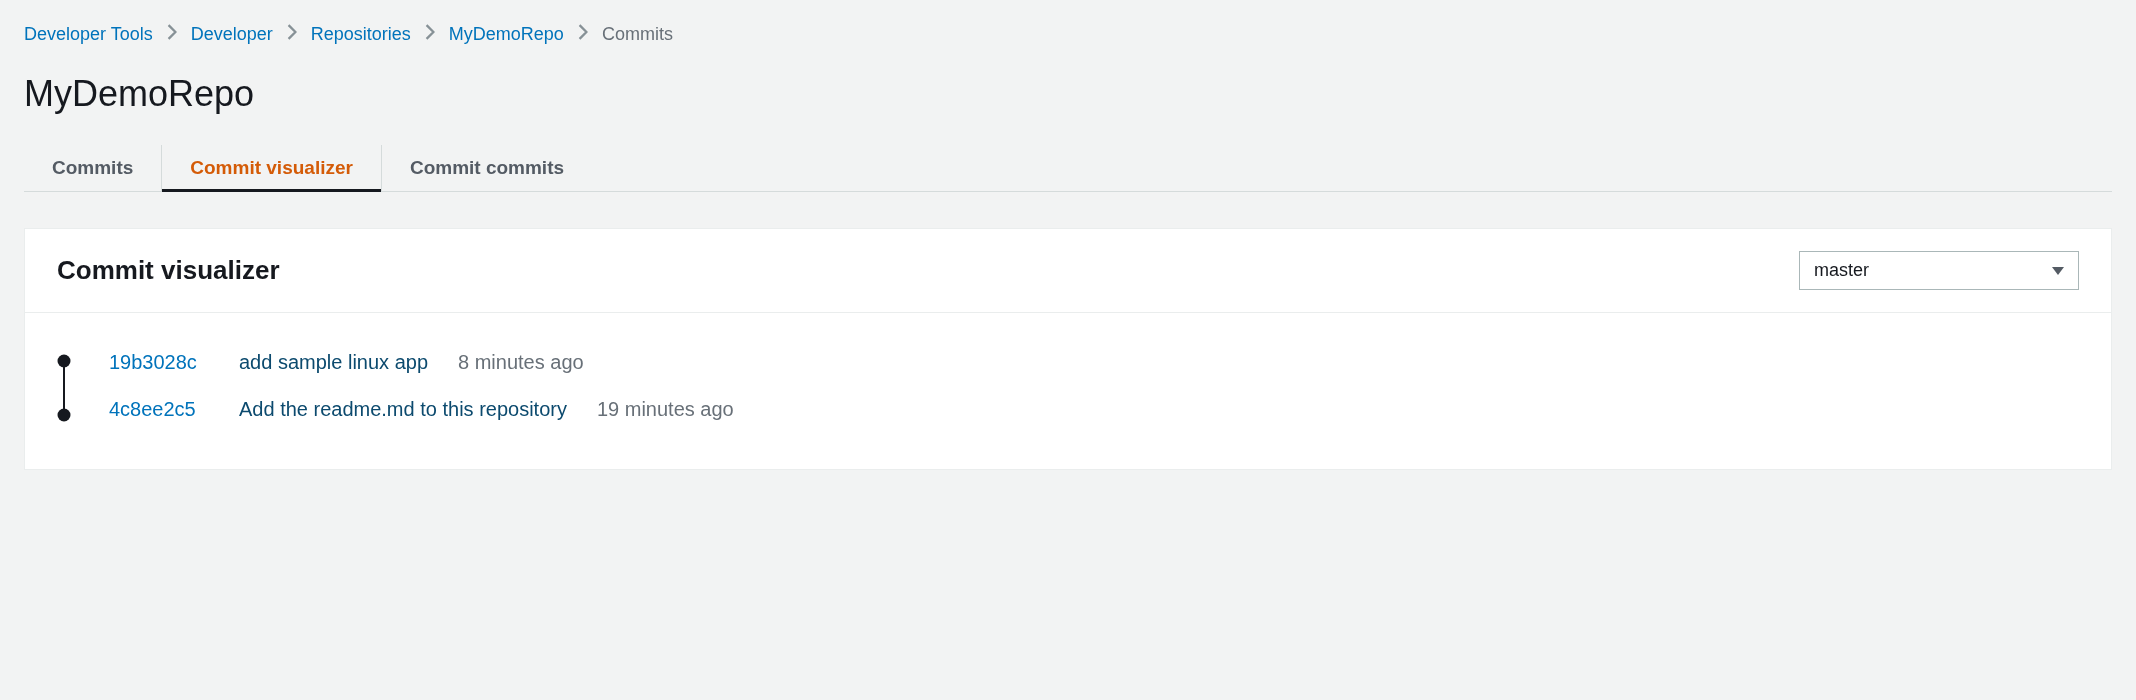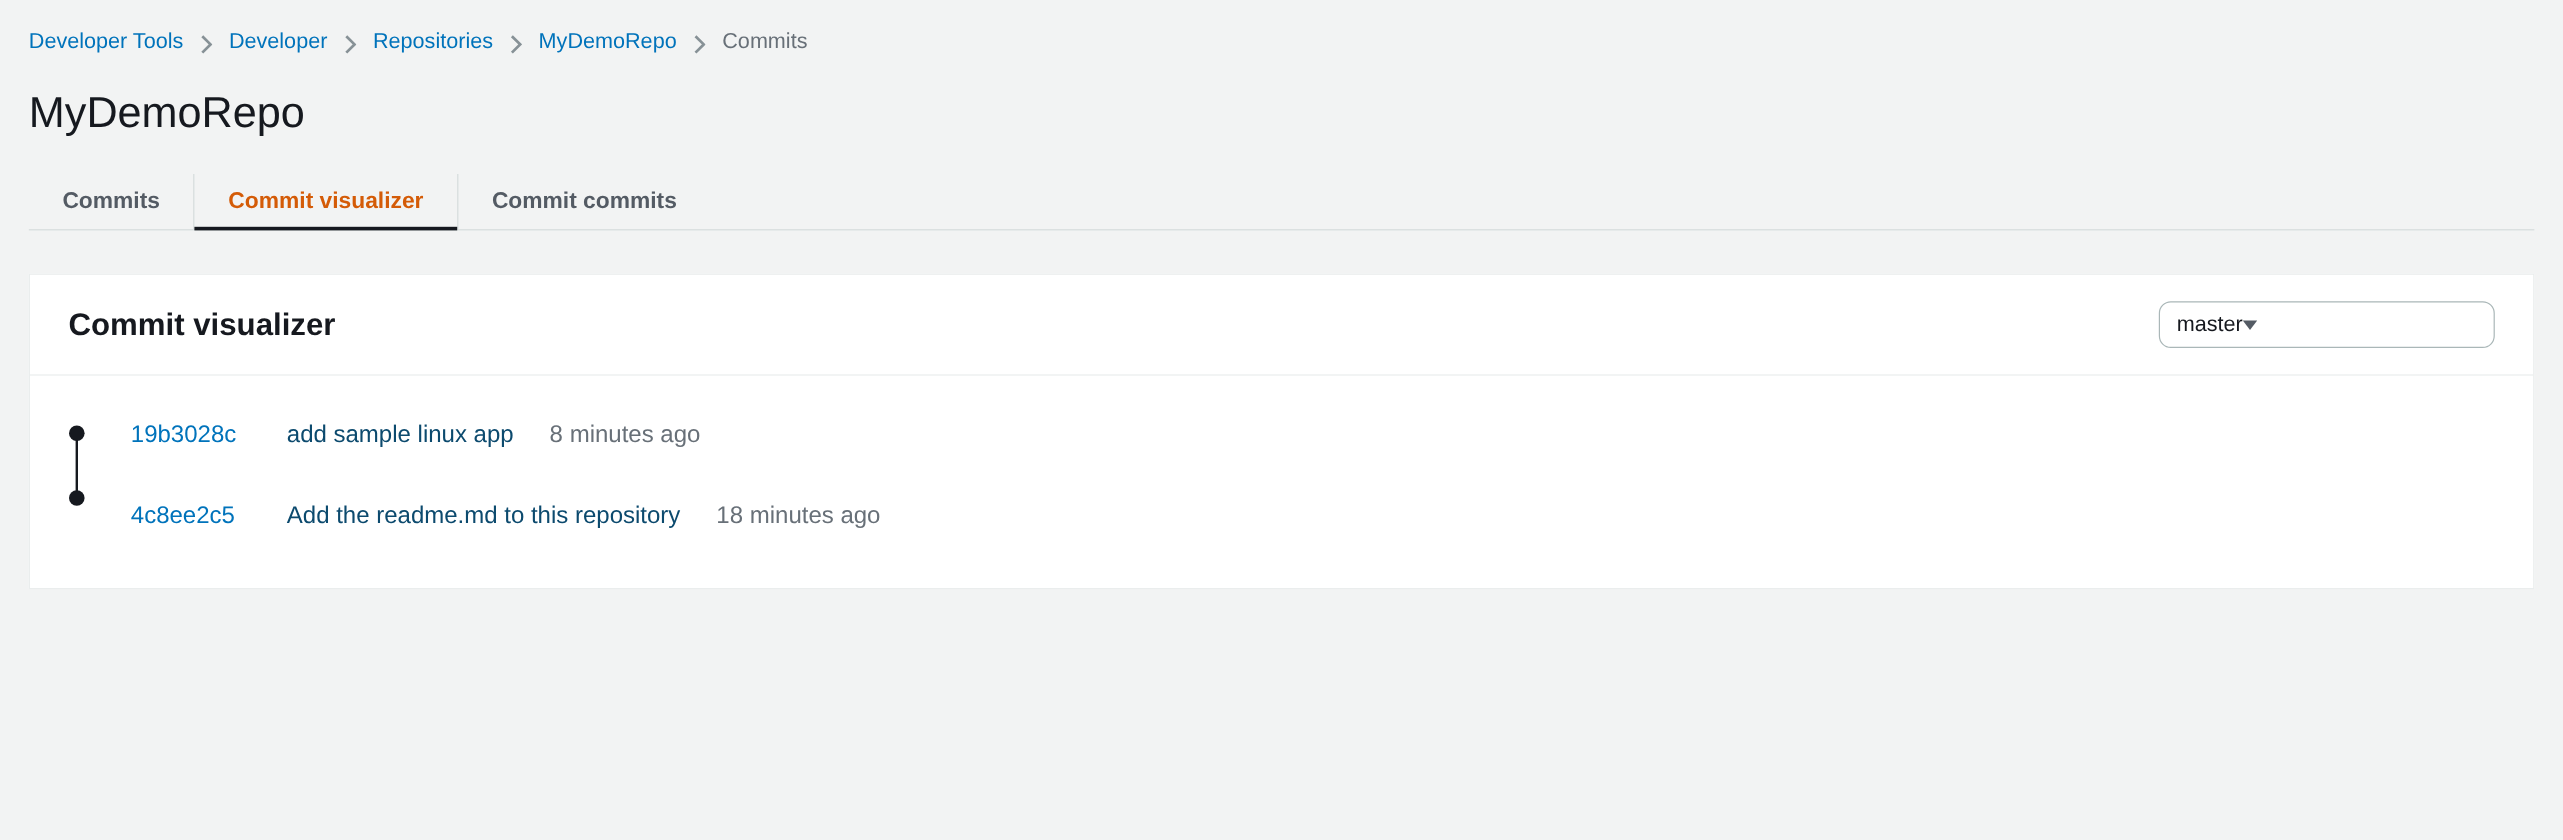--- a/index.html
+++ b/index.html
@@ -11,21 +11,21 @@
       font-family: "Amazon Ember", "Helvetica Neue", Arial, sans-serif;
       background: #f2f3f3;
       color: #16191f;
       font-size: 14px;
     }
     .page {
       padding: 24px 24px 0 24px;
     }
     .breadcrumb {
       display: flex;
-      align-items: flex-end;
+      align-items: flex-start;
       gap: 14px;
       margin-bottom: 28px;
       font-size: 18px;
     }
     .breadcrumb a {
       color: #0073bb;
       text-decoration: none;
       cursor: pointer;
     }
     .breadcrumb .current {
@@ -86,22 +86,23 @@
       border-bottom: 1px solid #eaeded;
     }
     .panel-title {
       font-size: 26px;
       font-weight: 700;
       color: #16191f;
     }
     .branch-select {
       display: flex;
       align-items: center;
+      justify-content: space-between;
       border: 1px solid #aab7b8;
-      border-radius: 10px;
+      border-radius: 0;
       padding: 8px 14px;
       min-width: 280px;
       font-size: 18px;
       cursor: pointer;
       background: #fff;
     }
     .branch-select .triangle {
       display: inline-flex;
     }
     .branch-select .triangle svg {
@@ -132,21 +133,21 @@
       left: 50%;
       transform: translate(-50%, -50%);
       width: 13px;
       height: 13px;
       border-radius: 50%;
       background: #16191f;
     }
     .commit-rows {
       display: flex;
       flex-direction: column;
-      gap: 45px;
+      gap: 24px;
     }
     .commit-row {
       display: flex;
       align-items: baseline;
       gap: 30px;
       font-size: 20px;
     }
     .commit-hash {
       color: #0073bb;
       cursor: pointer;
@@ -221,19 +222,19 @@
         </div>
         <div class="commit-rows">
           <div class="commit-row">
             <span class="commit-hash">19b3028c</span>
             <span class="commit-msg">add sample linux app</span>
             <span class="commit-time">8 minutes ago</span>
           </div>
           <div class="commit-row">
             <span class="commit-hash">4c8ee2c5</span>
             <span class="commit-msg">Add the readme.md to this repository</span>
-            <span class="commit-time">18 minutes ago</span>
+            <span class="commit-time">19 minutes ago</span>
           </div>
         </div>
       </div>
     </div>
   </div>
 </div>
 
 </body></html>

